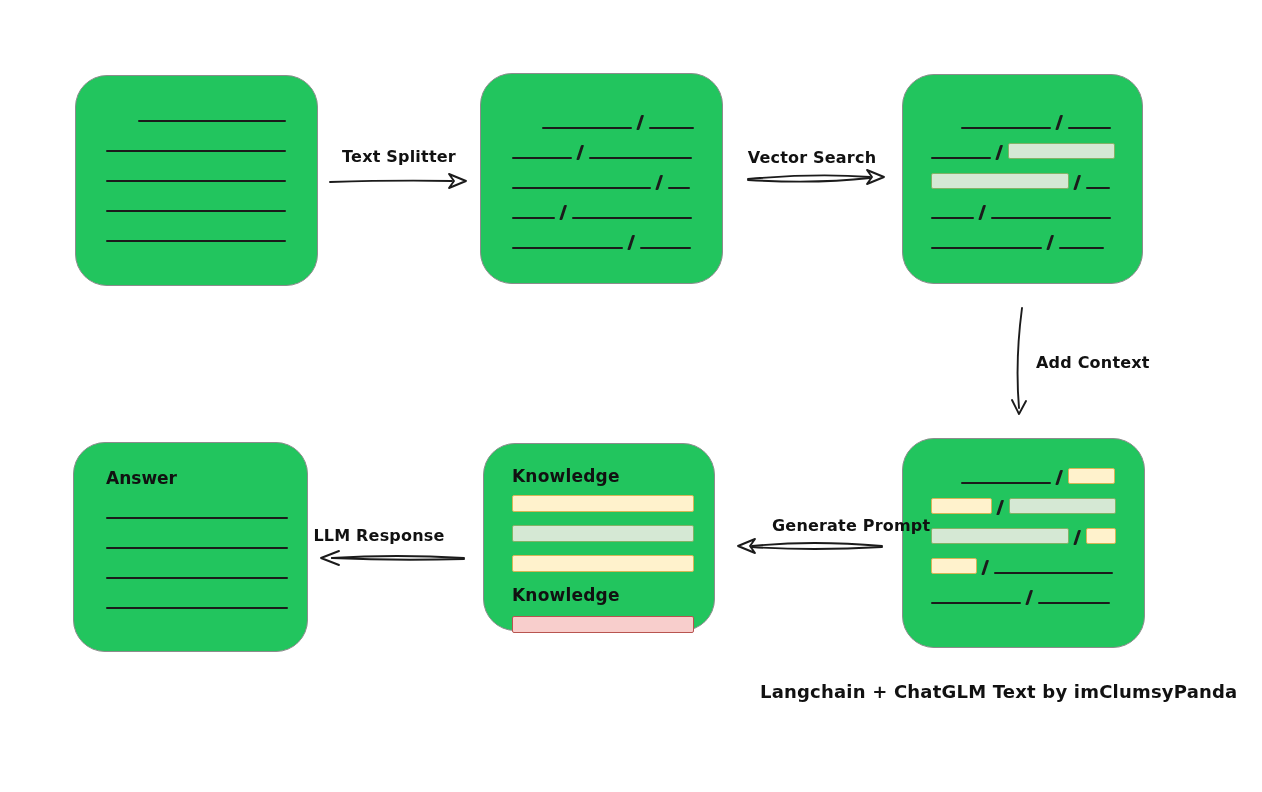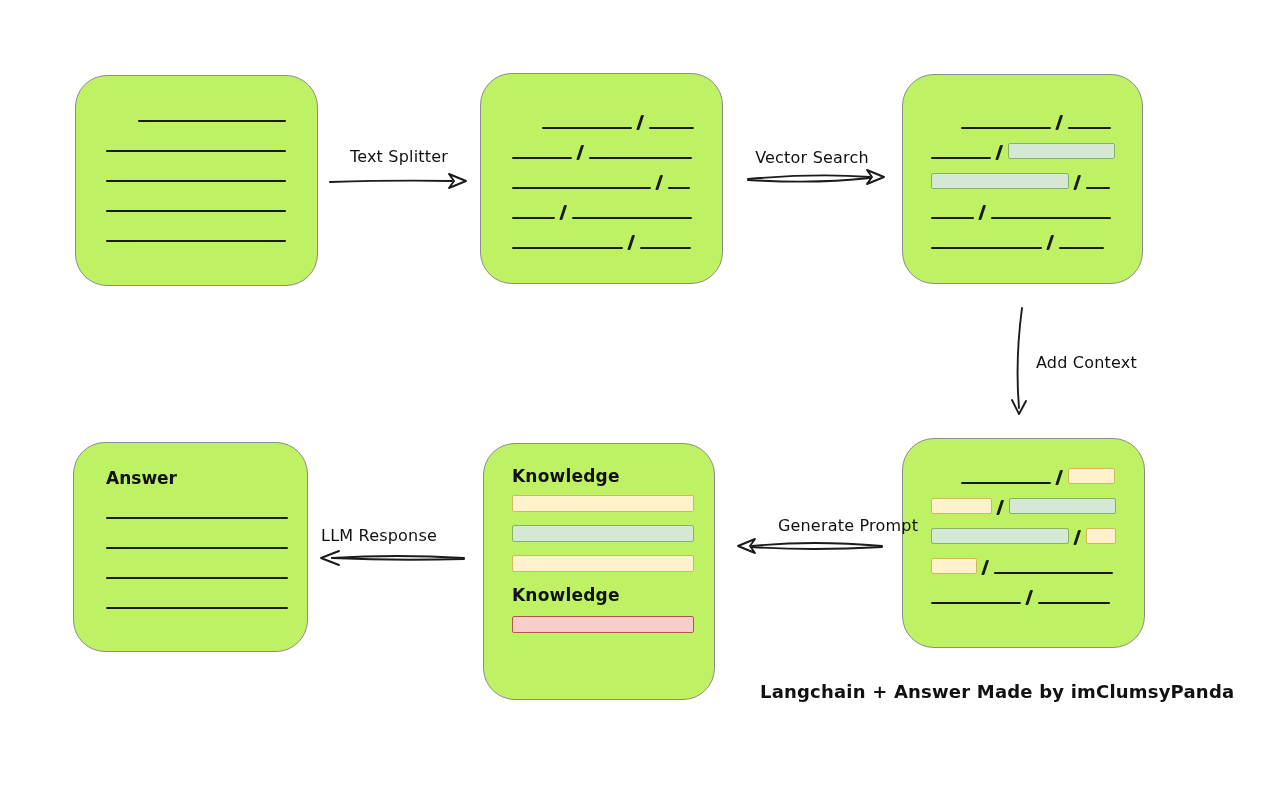--- a/index.html
+++ b/index.html
@@ -11,29 +11,29 @@
   .canvas {
     position: relative;
     width: 1262px;
     height: 792px;
     background: #ffffff;
     overflow: hidden;
   }
   
   .node {
     position: absolute;
-    background: #bef264;
+    background: #22c55e;
     border: 1.6px solid var(--box-border, #8c8c8c);
     border-radius: 32px;
   }
   #node-source-document { left: 75px;  top: 75px;  width: 243px; height: 211px; }
   #node-split-chunks    { left: 480px; top: 73px;  width: 243px; height: 211px; }
   #node-matched-chunks  { left: 902px; top: 74px;  width: 241px; height: 210px; }
   #node-context-chunks  { left: 902px; top: 438px; width: 243px; height: 210px; }
-  #node-prompt          { left: 483px; top: 443px; width: 232px; height: 257px; }
+  #node-prompt          { left: 483px; top: 443px; width: 232px; height: 188px; }
   #node-answer          { left: 73px;  top: 442px; width: 235px; height: 210px; }
 
   
   .doc-lines { position: absolute; left: 30px; top: 44px; }
   #node-answer .doc-lines { left: 32px; top: 74px; }
   .doc-line {
     height: 2px;
     background: var(--line, #1b1b1b);
     border-radius: 1px;
     margin-bottom: 28px;
@@ -107,21 +107,21 @@
   }
   .arrow polygon {
     fill: #ffffff;
     stroke: var(--line, #1b1b1b);
     stroke-width: 1.9;
     stroke-linejoin: round;
   }
   .arrow-label {
     position: absolute;
     font-size: 16px;
-    font-weight: 400;
+    font-weight: 700;
     letter-spacing: 0.2px;
     color: #111111;
     text-align: center;
     white-space: nowrap;
   }
   #lbl-text-splitter   { left: 330px;  top: 147px; width: 138px; }
   #lbl-vector-search   { left: 742px;  top: 148px; width: 140px; }
   #lbl-add-context     { left: 1036px; top: 353px; width: 130px; text-align: left; }
   #lbl-generate-prompt { left: 772px;  top: 516px; width: 152px; }
   #lbl-llm-response    { left: 308px;  top: 526px; width: 142px; }
@@ -302,14 +302,14 @@
   </svg>
   <div class="arrow-label" id="lbl-generate-prompt">Generate Prompt</div>
 
   <svg class="arrow" id="arr-llm-response" viewBox="0 0 150 24">
     <path d="M148,12 Q80,8 16,12"></path>
     <path d="M148,13 Q80,15 16,12"></path>
     <polyline points="23,5 5,12 23,19"></polyline>
   </svg>
   <div class="arrow-label" id="lbl-llm-response">LLM Response</div>
 
-  <div class="caption">Langchain + Answer Made by imClumsyPanda</div>
+  <div class="caption">Langchain + ChatGLM Text by imClumsyPanda</div>
 </div>
 
 </body></html>

